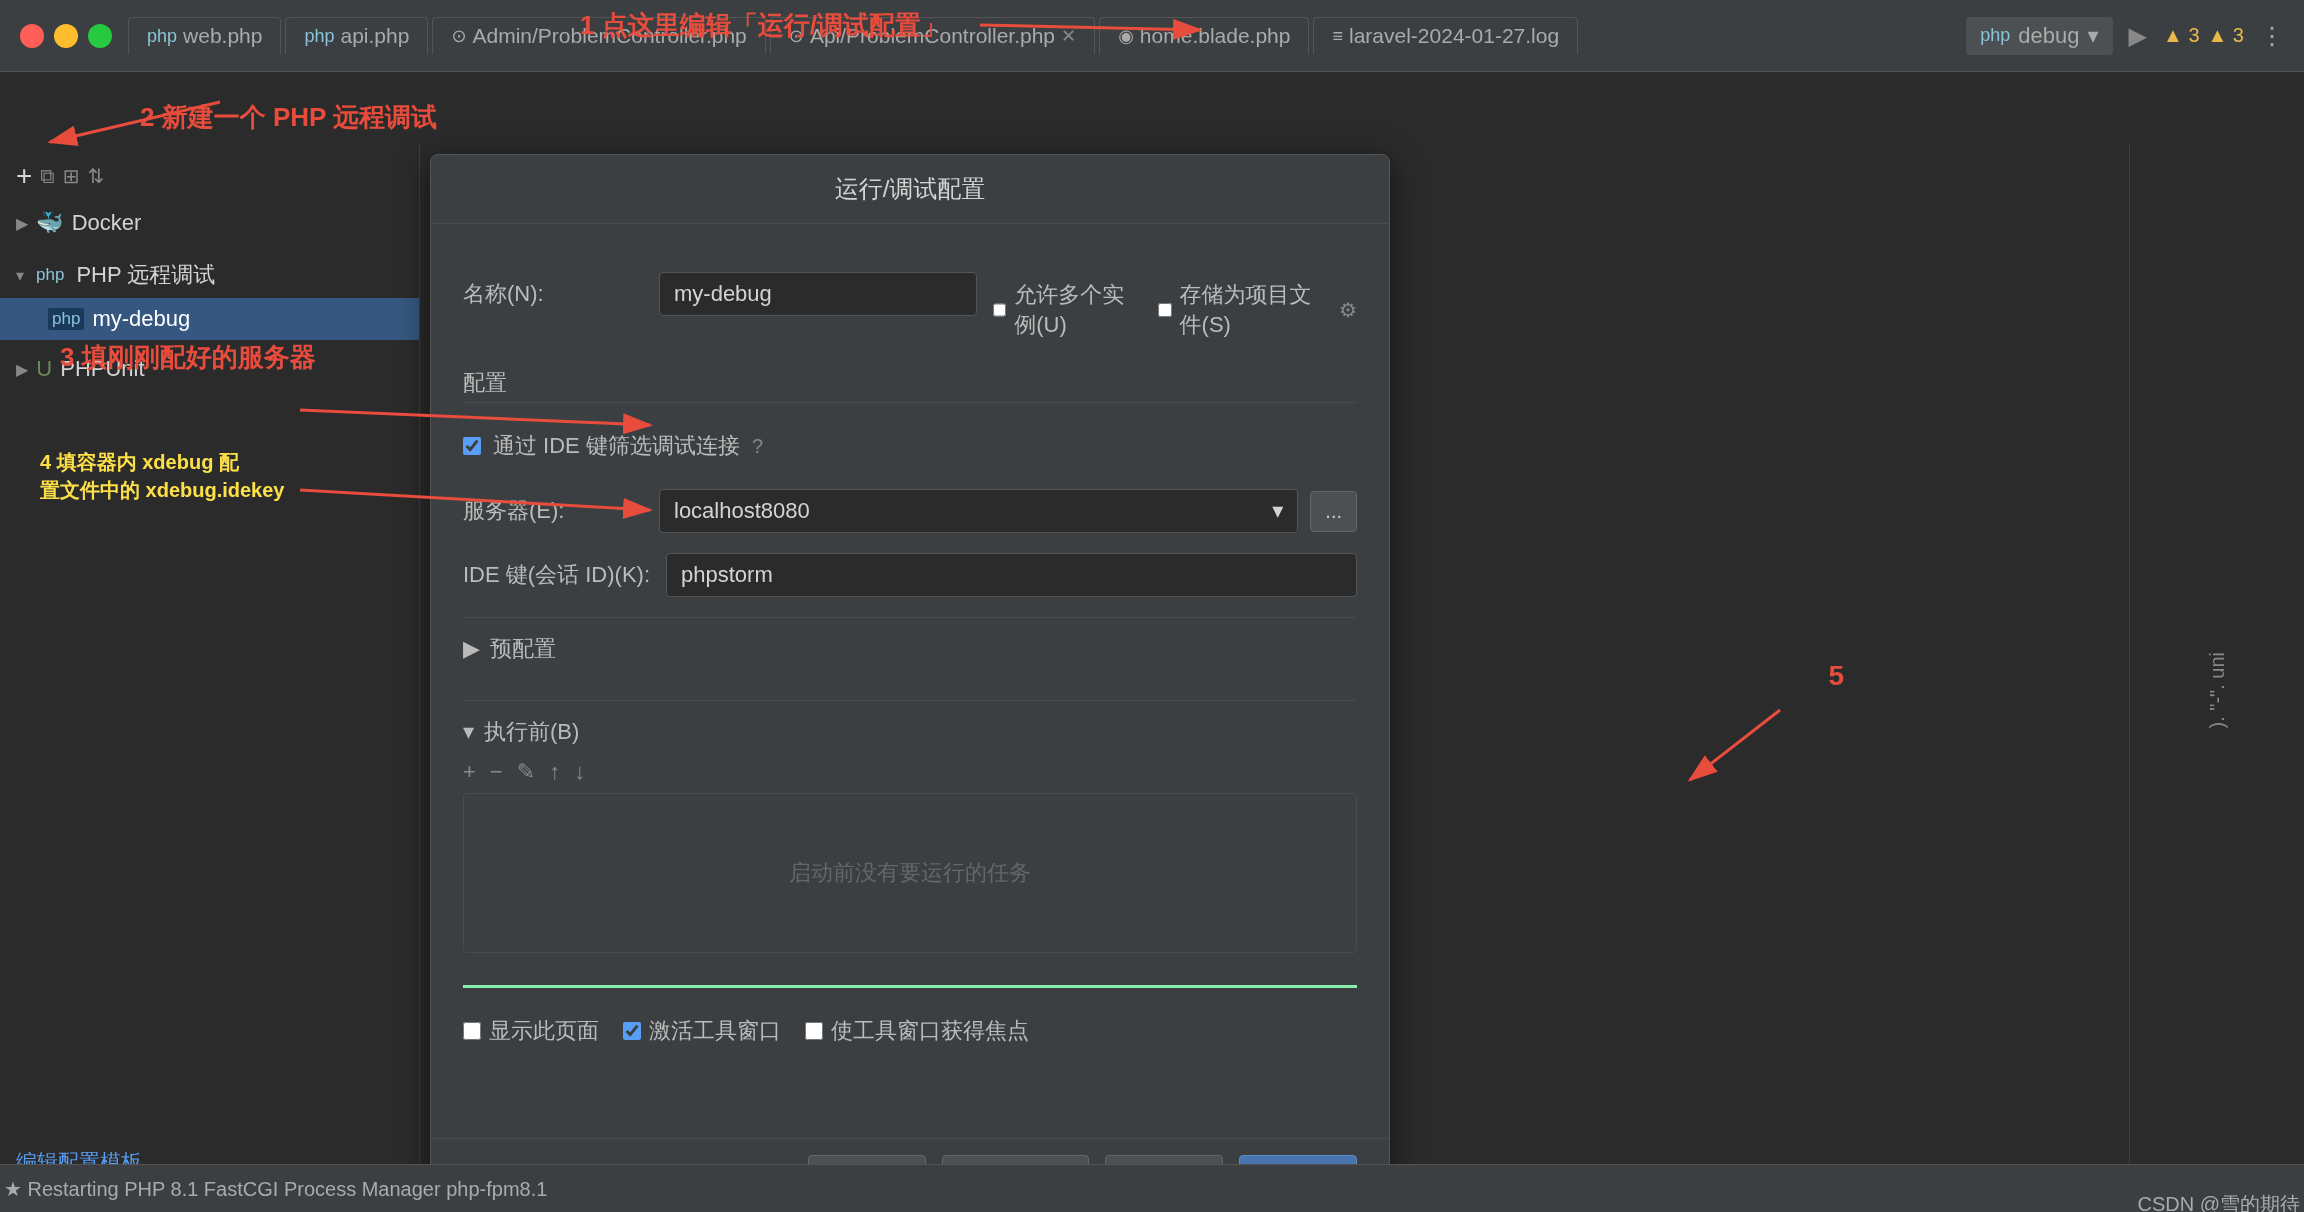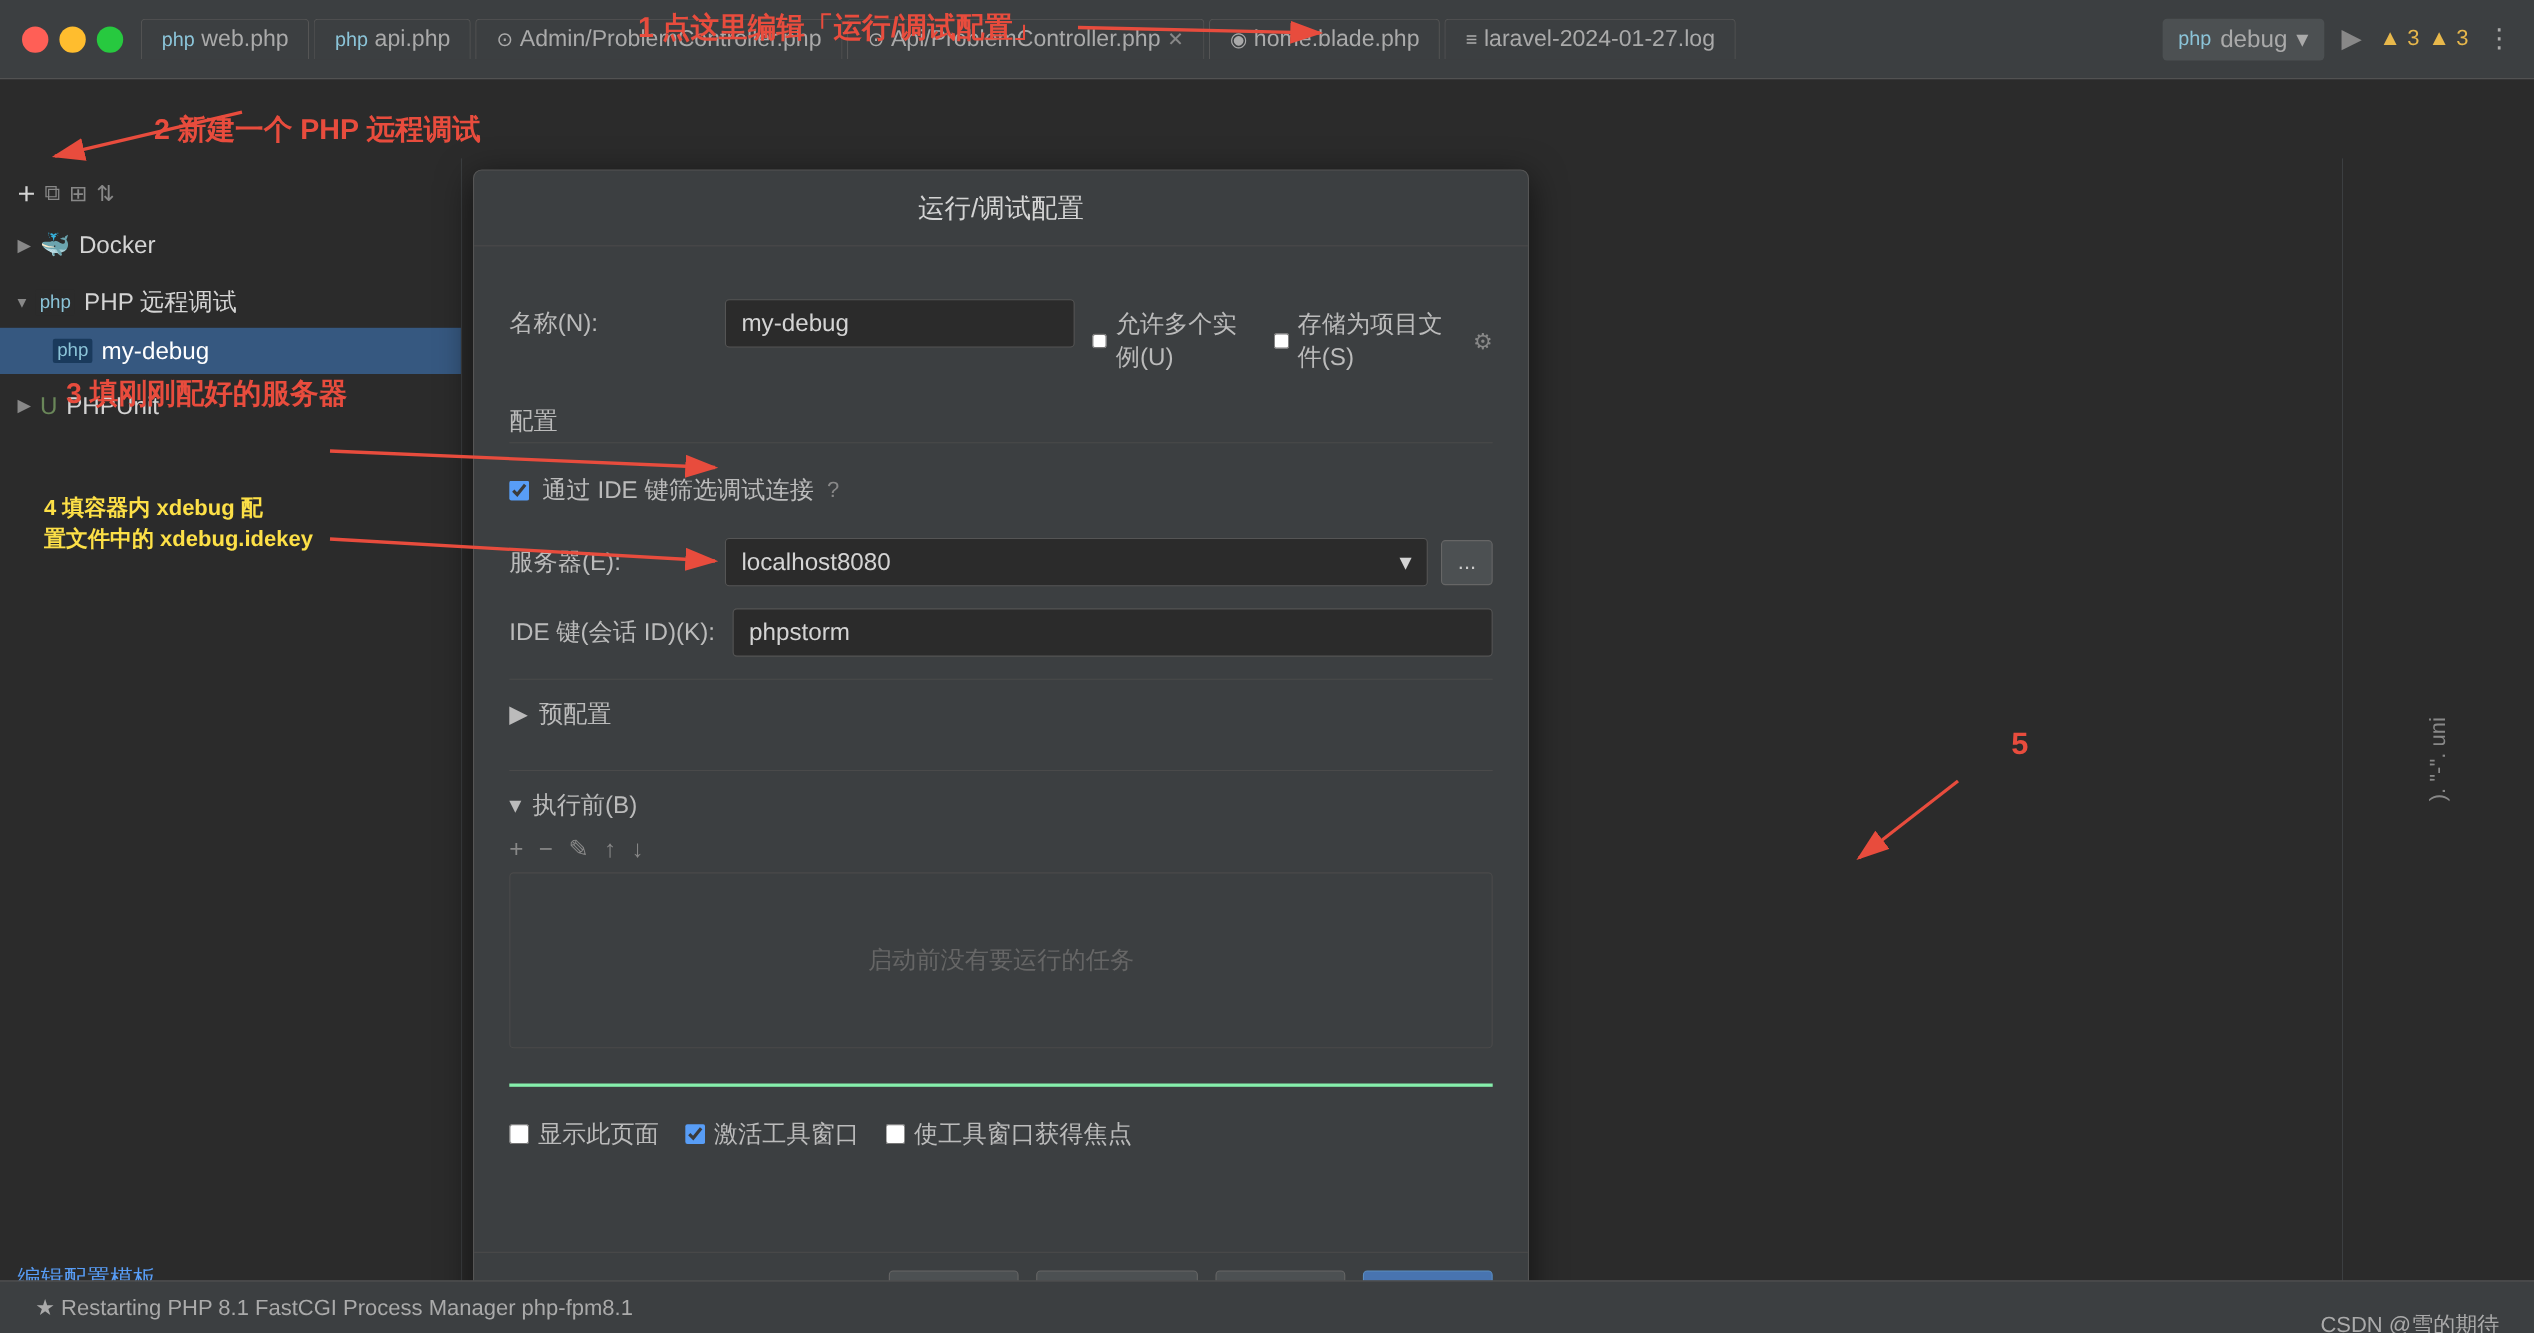--- a/index.html
+++ b/index.html
@@ -314,21 +314,21 @@
       color: #fff;
     }
 
     
     .status-bar {
       height: 48px;
       background: #3c3f41;
       border-top: 1px solid #555;
       display: flex;
       align-items: center;
-      padding: 0 32px;
+      padding: 0 4px;
       font-size: 20px;
       color: #aaa;
       position: absolute;
       bottom: 0;
       left: 0;
       right: 0;
     }
     .status-bar-left {
       display: flex;
       align-items: center;

